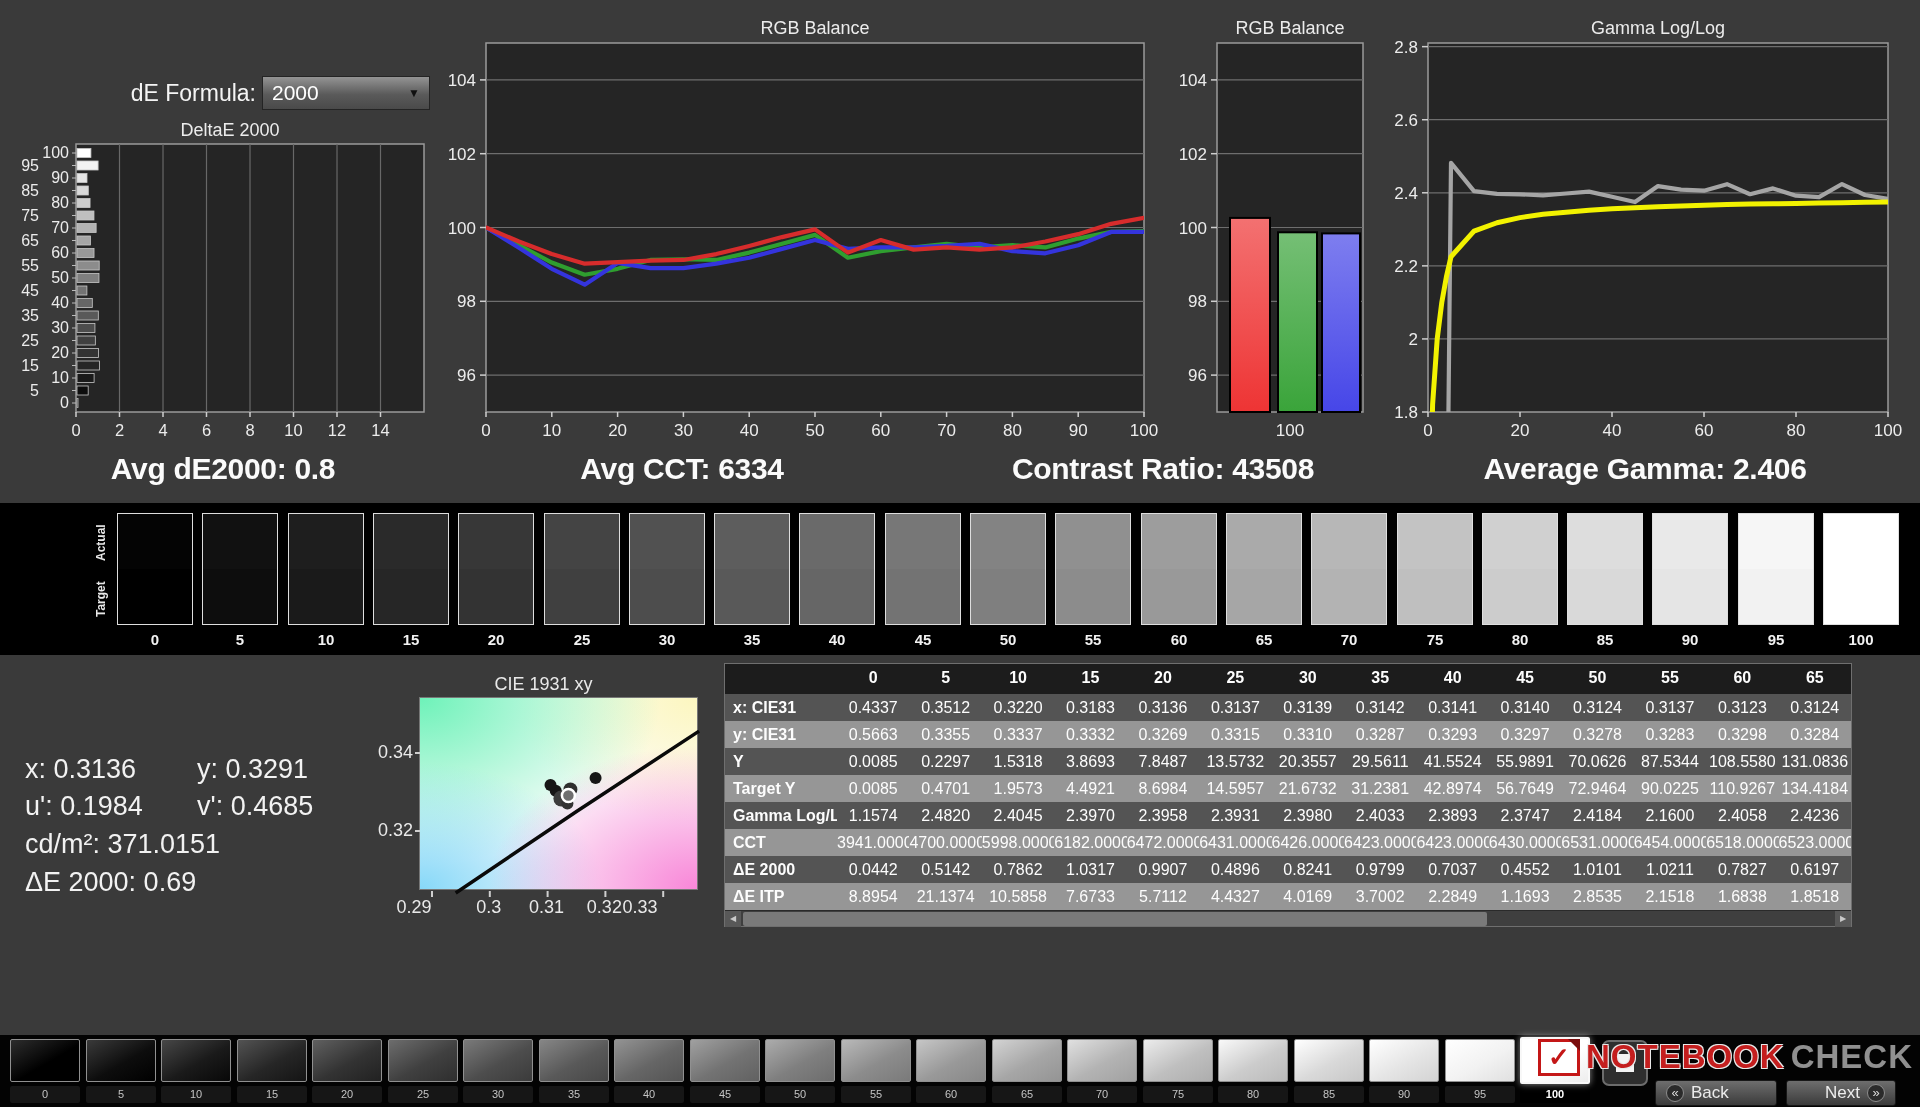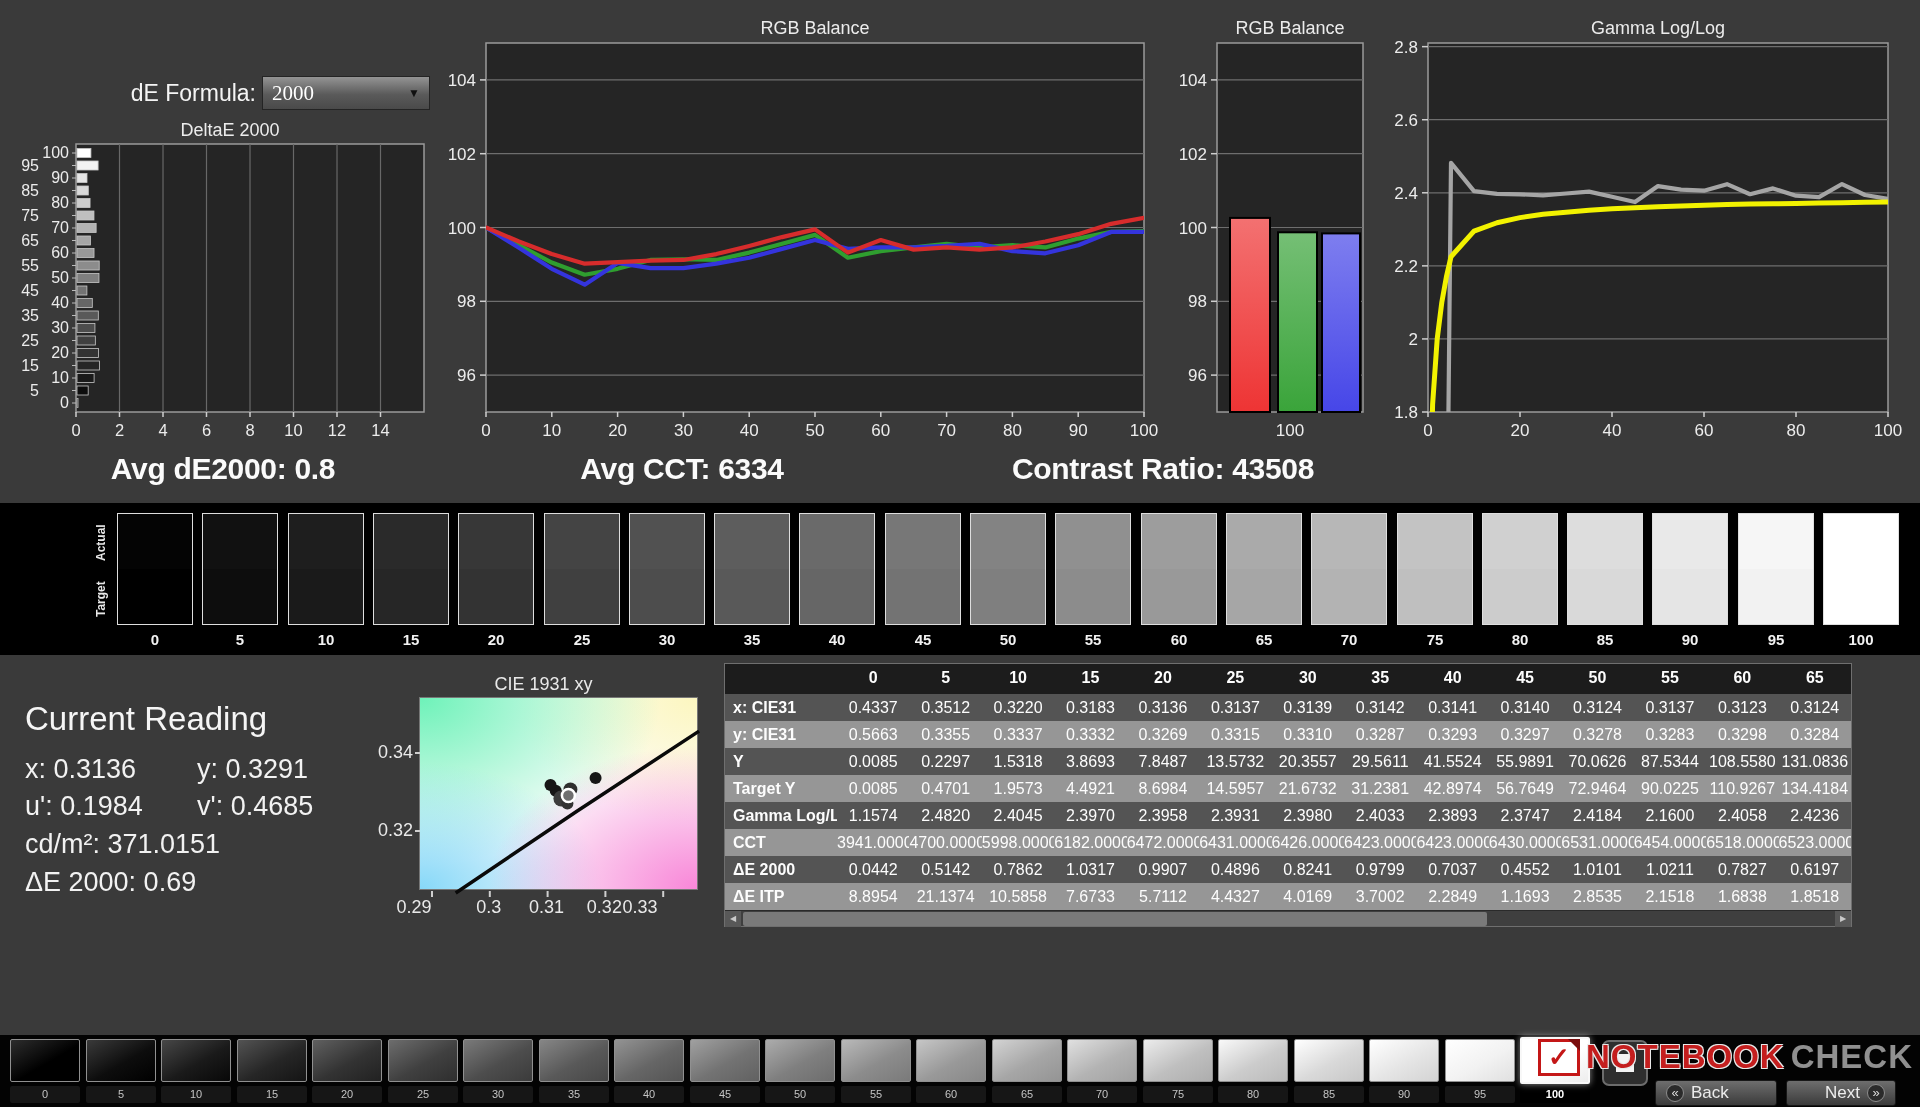--- a/index.html
+++ b/index.html
@@ -5,21 +5,21 @@
   html,body{margin:0;padding:0;background:#2a2a2a;}
   #app{position:relative;width:1920px;height:1107px;background:#3a3a3a;overflow:hidden;
        font-family:"Liberation Sans",sans-serif;color:#f0f0f0;}
   #app *{box-sizing:border-box;}
 
   
   .page-title{position:absolute;left:14px;top:2px;font-size:42px;font-weight:400;color:#f6f2ec;margin:0;letter-spacing:.5px;}
   .de-label{position:absolute;left:100px;top:80px;width:156px;text-align:right;font-size:23px;color:#f4f4f4;}
   .dropdown{position:absolute;left:262px;top:76px;width:168px;height:34px;display:flex;align-items:center;justify-content:space-between;
             padding:0 9px;background:linear-gradient(#949494,#5a5a5a 55%,#4a4a4a);border:1px solid #242424;cursor:default;}
-  .dropdown .dd-val{font-size:21px;color:#fff;font-family:Liberation Serif, serif;}
+  .dropdown .dd-val{font-size:21px;color:#fff;}
   .dropdown .dd-arrow{font-size:12px;color:#101010;}
 
   
   svg.chart{position:absolute;overflow:visible;}
   #svg-deltae{left:20px;top:120px;}
   #svg-rgbline{left:430px;top:8px;}
   #svg-rgbbar{left:1185px;top:8px;}
   #svg-gamma{left:1390px;top:8px;}
   svg text{font-family:"Liberation Sans",sans-serif;}
 
@@ -324,20 +324,21 @@
           <rect x="38" y="35" width="460" height="369"></rect>
         </clipPath>
       </defs>
       <polyline points="38,638.9178217821782 42.6,637.8217821782179 47.2,635.9950495049504 51.8,634.1683168316832 56.400000000000006,604.940594059406 61,154.83366336633657 84,183.1480198019802 107,185.88811881188127 130,186.3265346534654 153,187.31297029702972 176,185.5227722772277 199,183.58643564356427 222,188.7012871287129 245,194.03534653465357 268,178.069702970297 291,181.68663366336634 314,182.67306930693067 337,176.16990099009905 360,186.2534653465347 383,180.40792079207927 406,187.71485148514856 429,189.17623762376243 452,176.02376237623767 475,186.98415841584156 498,191.00297029702972" fill="none" stroke="#a5a5a5" stroke-width="4.2" stroke-linejoin="round" stroke-linecap="round" clip-path="url(#clip-gamma)"></polyline>
       <polyline points="38,586.6732673267327 42.6,396.6930693069307 47.2,330.9306930693069 51.8,294.3960396039604 56.400000000000006,268.82178217821786 61,248.72772277227722 84,223.1534653465347 107,214.75049504950493 130,209.6356435643565 153,206.34752475247518 176,204.15544554455448 199,202.3287128712872 222,200.86732673267332 245,199.77128712871288 268,198.67524752475245 291,197.9445544554456 314,197.2138613861386 337,196.48316831683175 360,196.11782178217817 383,195.75247524752473 406,195.38712871287132 429,195.02178217821788 452,194.6564356435643 475,194.29108910891088 498,193.92574257425744" fill="none" stroke="#f2f200" stroke-width="5" stroke-linejoin="round" stroke-linecap="round" clip-path="url(#clip-gamma)"></polyline>
     </svg>
 
   <div class="sum" id="sum-de">Avg dE2000: 0.8</div>
   <div class="sum" id="sum-cct">Avg CCT: 6334</div>
   <div class="sum" id="sum-contrast">Contrast Ratio: 43508</div>
+  <div class="sum" id="sum-gamma">Average Gamma: 2.406</div>
 
   <div class="ramp-band">
     <div class="ramp-rot" id="rot-actual">Actual</div>
     <div class="ramp-rot" id="rot-target">Target</div>
     <div id="ramp-swatches">
         <div class="swatch" style="left: 117px; width: 76px; background: linear-gradient(rgb(4, 4, 4) 0%, rgb(4, 4, 4) 50%, rgb(0, 0, 0) 50%, rgb(0, 0, 0) 100%);"></div>
         <div class="swatch" style="left: 202px; width: 76px; background: linear-gradient(rgb(17, 17, 17) 0%, rgb(17, 17, 17) 50%, rgb(13, 13, 13) 50%, rgb(13, 13, 13) 100%);"></div>
         <div class="swatch" style="left: 288px; width: 76px; background: linear-gradient(rgb(30, 30, 30) 0%, rgb(30, 30, 30) 50%, rgb(26, 26, 26) 50%, rgb(26, 26, 26) 100%);"></div>
         <div class="swatch" style="left: 373px; width: 76px; background: linear-gradient(rgb(42, 42, 42) 0%, rgb(42, 42, 42) 50%, rgb(38, 38, 38) 50%, rgb(38, 38, 38) 100%);"></div>
         <div class="swatch" style="left: 458px; width: 76px; background: linear-gradient(rgb(55, 55, 55) 0%, rgb(55, 55, 55) 50%, rgb(51, 51, 51) 50%, rgb(51, 51, 51) 100%);"></div>
@@ -376,21 +377,20 @@
         <div class="ramp-num" style="left: 1311px; width: 76px;">70</div>
         <div class="ramp-num" style="left: 1397px; width: 76px;">75</div>
         <div class="ramp-num" style="left: 1482px; width: 76px;">80</div>
         <div class="ramp-num" style="left: 1567px; width: 76px;">85</div>
         <div class="ramp-num" style="left: 1652px; width: 76px;">90</div>
         <div class="ramp-num" style="left: 1738px; width: 76px;">95</div>
         <div class="ramp-num" style="left: 1823px; width: 76px;">100</div>
       </div>
   </div>
 
-  <div class="cr-head">Current Reading</div>
   <div class="cr" id="cr-x">x: 0.3136</div>
   <div class="cr" id="cr-y">y: 0.3291</div>
   <div class="cr" id="cr-u">u': 0.1984</div>
   <div class="cr" id="cr-v">v': 0.4685</div>
   <div class="cr" id="cr-lum">cd/m²: 371.0151</div>
   <div class="cr" id="cr-de">ΔE 2000: 0.69</div>
 
   <div class="cie-title">CIE 1931 xy</div>
   <div class="cie-ylab" id="cie-y1">0.34</div>
   <div class="cie-ylab" id="cie-y2">0.32</div>

